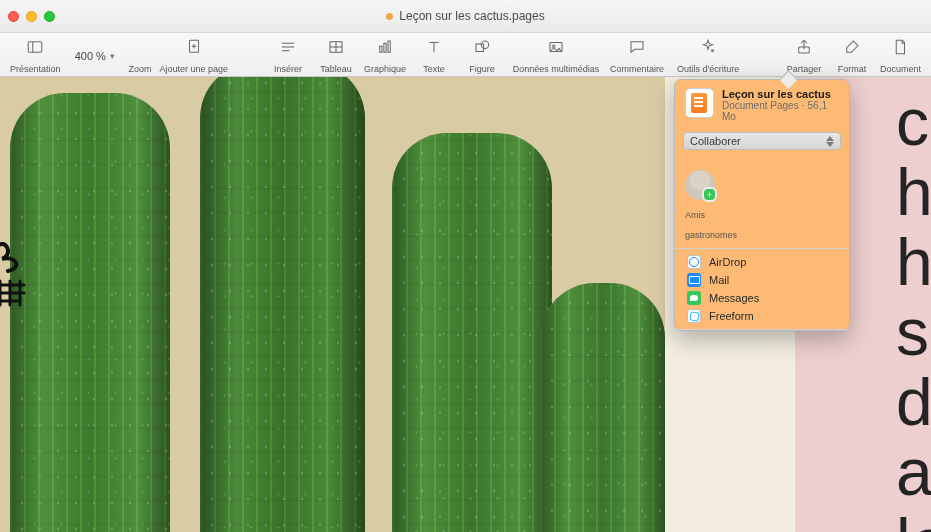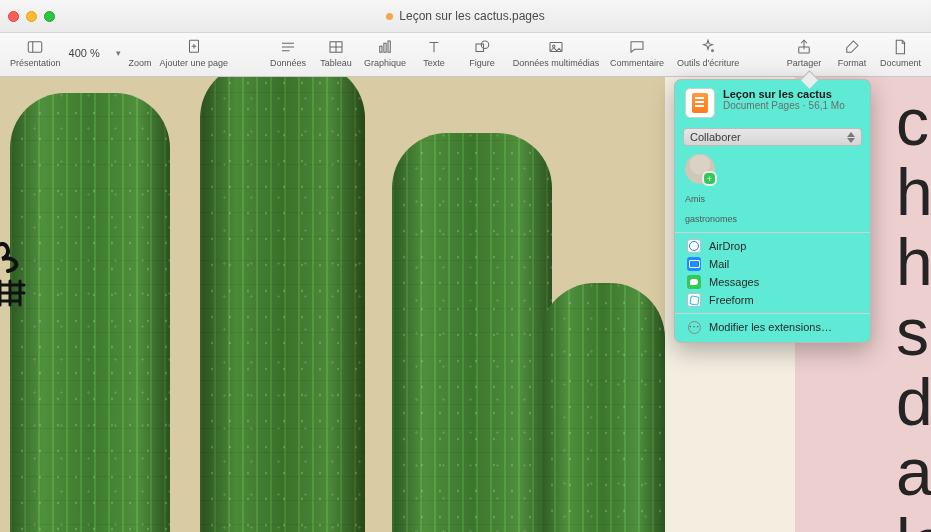--- a/index.html
+++ b/index.html
@@ -10,24 +10,24 @@
   .traffic { display: flex; gap: 7px; }
   .dot { width: 11px; height: 11px; border-radius: 50%; }
   .dot.red   { background:#ff5f57; border:1px solid #e33e32; }
   .dot.yellow{ background:#febc2e; border:1px solid #e1a116; }
   .dot.green { background:#28c840; border:1px solid #17a82e; }
   .title-center { position:absolute; left:0; right:0; text-align:center; font-size:12px; color:#4a4a4a; display:flex; justify-content:center; align-items:center; gap:6px; pointer-events:none; }
   .edited-dot { width:7px; height:7px; border-radius:50%; background:#f0a94a; }
 
   
   .toolbar { height: 44px; background: linear-gradient(#f9f9f9,#efefef); border-bottom:1px solid #c8c8c8; display:flex; align-items:flex-start; padding: 4px 6px 0 6px; }
-  .tbtn { display:flex; flex-direction:column; align-items:center; justify-content:space-between; color:#555; font-size:9px; min-width:48px; padding:0 4px; cursor:default; }
+  .tbtn { display:flex; flex-direction:column; align-items:center; justify-content:center; color:#555; font-size:9px; min-width:48px; padding:0 4px; cursor:default; }
   .tbtn .glyph { height:20px; display:flex; align-items:center; justify-content:center; color:#666; }
   .tbtn .glyph svg { width:18px; height:18px; stroke:#6a6a6a; fill:none; stroke-width:1.4; }
-  .tbtn .lbl { margin-top:1px; line-height:10px; white-space:nowrap; }
+  .tbtn .lbl { margin-top:7px; line-height:10px; white-space:nowrap; }
   .zoom-btn { flex-direction:row; gap:4px; font-size:11px; color:#444; min-width:60px; }
   .zoom-btn .chev { font-size:9px; color:#777; }
   .tool-spacer { flex:1; }
   .tool-group-left { display:flex; }
   .tool-group-mid  { display:flex; }
   .tool-group-right{ display:flex; }
 
   
   .workspace { position:relative; width:931px; height:466px; display:flex; }
   .canvas { position:relative; width:931px; height:466px; overflow:hidden; }
@@ -69,31 +69,31 @@
   
   .cactus::after{ content:""; position:absolute; inset:0;
         background-image:
           radial-gradient(rgba(255,255,255,.35) 1px, transparent 1.2px),
           radial-gradient(rgba(255,255,255,.25) 1px, transparent 1.2px);
         background-size: 18px 26px, 27px 33px;
         background-position: 3px 7px, 11px 19px;
         opacity:.55; }
 
   
-  .popover { position:absolute; left:674px; top:2px; width:197px; background:#5eead4; border:1px solid #b9b9b9; border-radius:7px; box-shadow:0 8px 24px rgba(0,0,0,.28); font-size:11px; color:#303030; }
+  .popover { position:absolute; left:674px; top:2px; width:176px; background:#fdba74; border:1px solid #b9b9b9; border-radius:7px; box-shadow:0 8px 24px rgba(0,0,0,.28); font-size:11px; color:#303030; }
   .popover::before{ content:""; position:absolute; top:-7px; right:54px; width:12px; height:12px; background:#ececec; border-left:1px solid #b9b9b9; border-top:1px solid #b9b9b9; transform:rotate(45deg); }
 
   .pv-head { display:flex; gap:8px; padding:8px 10px 6px 10px; }
   .pv-thumb { width:30px; height:30px; border-radius:5px; background:#fff; border:1px solid #cfcfcf; display:flex; align-items:center; justify-content:center; }
   .pv-thumb-inner { width:16px; height:20px; background:linear-gradient(#ff9a3c,#ff7a1a); border-radius:2px; position:relative; }
   .pv-thumb-inner::after{ content:""; position:absolute; left:3px; top:4px; width:9px; height:2px; background:#fff; box-shadow:0 4px 0 #fff, 0 8px 0 #fff; }
   .pv-head-text .t1 { font-weight:600; font-size:11px; color:#1a1a1a; }
   .pv-head-text .t2 { font-size:10px; color:#6c6c6c; }
 
-  .pv-collab { margin:4px 8px 2px 8px; height:18px; background:linear-gradient(#e7e7e7,#d5d5d5); border:1px solid #bcbcbc; border-radius:4px; display:flex; align-items:center; padding:0 6px; justify-content:space-between; font-size:11px; color:#3a3a3a; cursor:default; }
+  .pv-collab { margin:4px 8px 14px 8px; height:18px; background:linear-gradient(#e7e7e7,#d5d5d5); border:1px solid #bcbcbc; border-radius:4px; display:flex; align-items:center; padding:0 6px; justify-content:space-between; font-size:11px; color:#3a3a3a; cursor:default; }
   .pv-collab .upd { display:flex; flex-direction:column; gap:1px; }
   .pv-collab .upd span{ width:7px; height:5px; display:block; }
   .pv-collab .upd .up{ border-left:4px solid transparent; border-right:4px solid transparent; border-bottom:5px solid #7a7a7a; }
   .pv-collab .upd .dn{ border-left:4px solid transparent; border-right:4px solid transparent; border-top:5px solid #7a7a7a; }
 
   .pv-people { padding:6px 10px 8px 10px; border-bottom:1px solid #d2d2d2; }
   .avatar { width:30px; height:30px; border-radius:50%; background:radial-gradient(circle at 50% 35%, #d9d2c5 0 40%, #cfc7b8 41% 100%); position:relative; }
   .avatar::after{ content:""; position:absolute; right:-2px; bottom:-2px; width:11px; height:11px; border-radius:6px; background:#35c759; border:2px solid #ececec; }
   .avatar::before{ content:"+"; position:absolute; right:0px; bottom:-1px; width:11px; height:11px; font-size:9px; color:#fff; text-align:center; line-height:10px; z-index:2; }
   .av-label { font-size:9px; color:#555; line-height:10px; margin-top:10px; }
@@ -173,21 +173,21 @@
 
   <div class="tool-group-mid">
     <div class="tbtn">
       <span class="glyph">
         <svg viewBox="0 0 24 24">
             <line x1="4" y1="7" x2="20" y2="7"></line>
             <line x1="4" y1="12" x2="20" y2="12"></line>
             <line x1="4" y1="17" x2="14" y2="17"></line>
           </svg>
       </span>
-      <span class="lbl">Données</span>
+      <span class="lbl">Insérer</span>
     </div>
     <div class="tbtn">
       <span class="glyph">
         <svg viewBox="0 0 24 24">
             <rect x="4" y="5" width="16" height="14"></rect>
             <line x1="4" y1="12" x2="20" y2="12"></line>
             <line x1="12" y1="5" x2="12" y2="19"></line>
           </svg>
       </span>
       <span class="lbl">Tableau</span>
@@ -352,20 +352,14 @@
       <div class="pv-item">
         <span class="pi-icon ic-messages"></span>
         <span class="pi-label">Messages</span>
       </div>
       <div class="pv-item">
         <span class="pi-icon ic-freeform"></span>
         <span class="pi-label">Freeform</span>
       </div>
     </div>
 
-    <div class="pv-ext">
-      <div class="pv-item">
-        <span class="pi-icon ic-ext"></span>
-        <span class="pi-label">Modifier les extensions…</span>
-      </div>
-    </div>
   </div>
 </div>
 
 </body></html>

